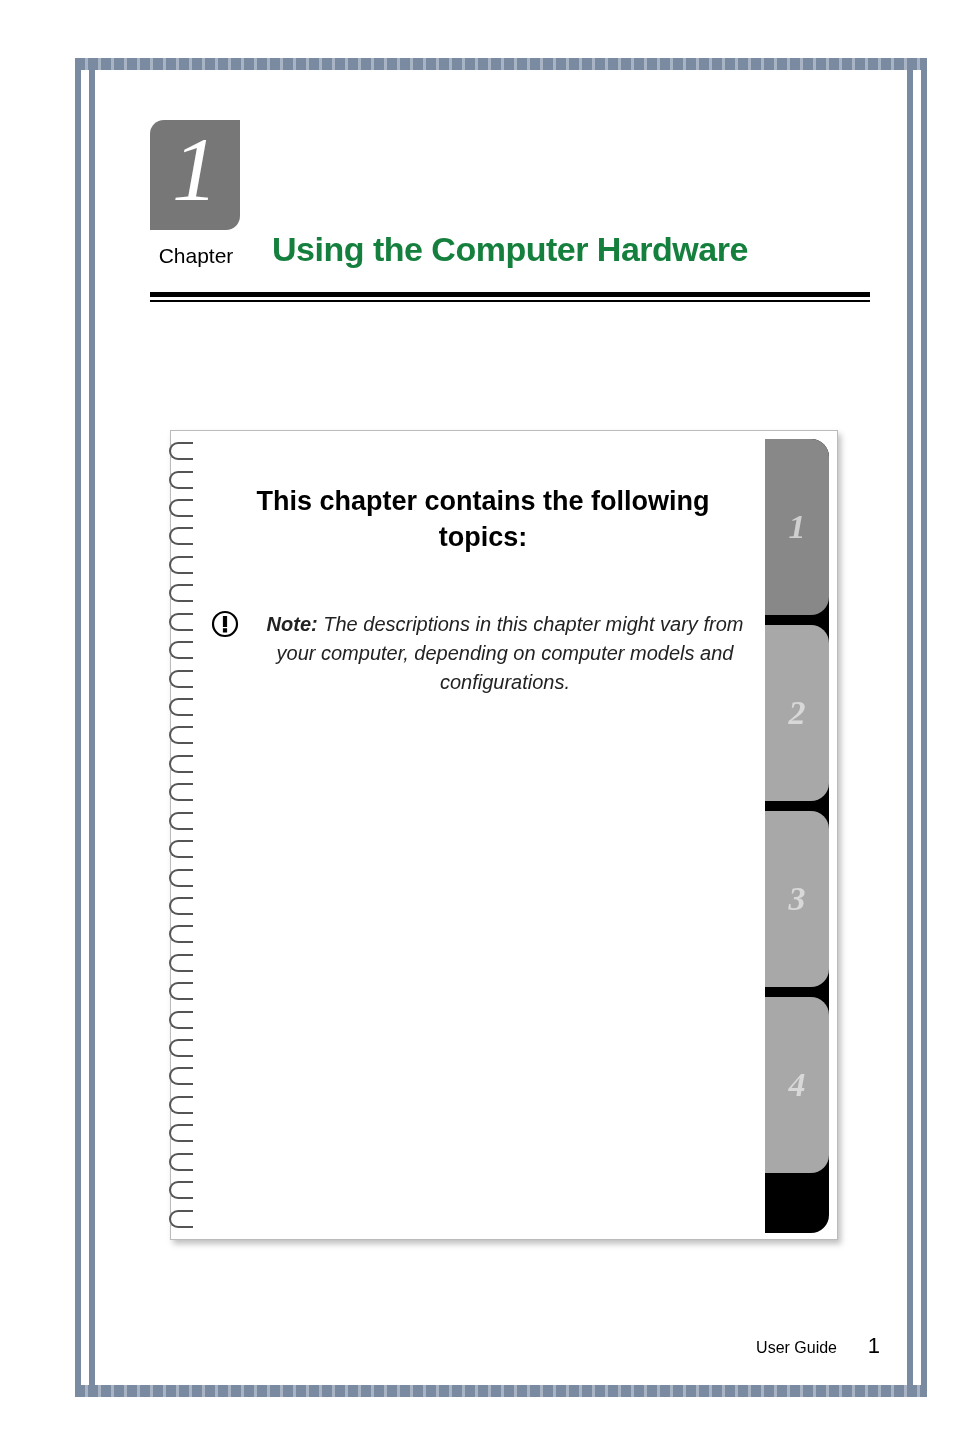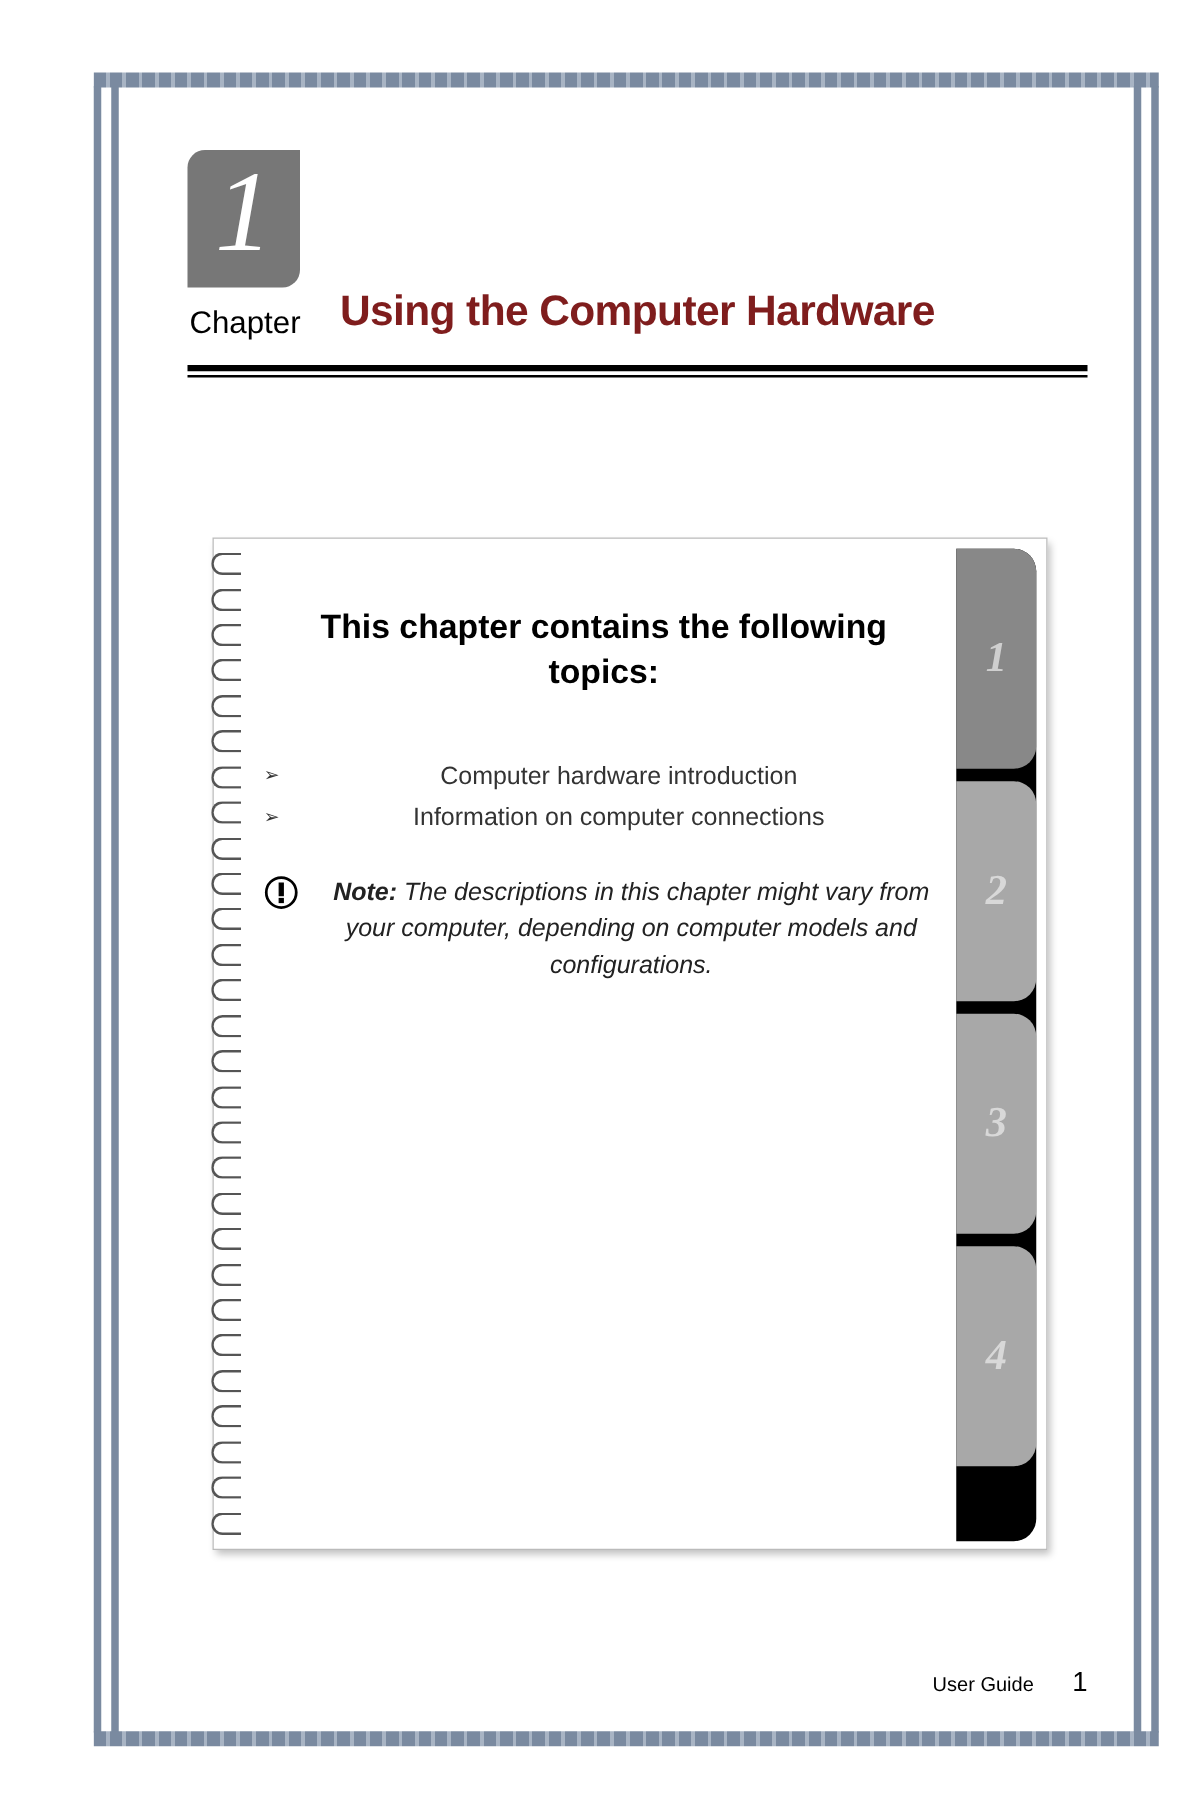--- a/index.html
+++ b/index.html
@@ -84,30 +84,30 @@
       color: #fff;
       line-height: 1;
       transform: translateY(-6px);
     }
     .chapter-label {
       position: absolute;
       top: 244px;
       left: 150px;
       width: 92px;
       text-align: center;
-      font-size: 25px;
+      font-size: 21px;
       color: #000;
     }
     .chapter-title {
       position: absolute;
       top: 230px;
       left: 272px;
       font-size: 34px;
       font-weight: bold;
-      color: #7f1d1d;
+      color: #15803d;
       letter-spacing: -0.5px;
     }
     .title-rule-1 {
       position: absolute;
       top: 292px;
       left: 150px;
       width: 720px;
       height: 5px;
       background: #000;
     }
@@ -240,21 +240,21 @@
       font-style: italic;
       font-size: 34px;
       font-weight: bold;
     }
     .tab-1 .tab-number { color: #cfcfcf; }
     .tab-2 .tab-number, .tab-3 .tab-number, .tab-4 .tab-number { color: #d8d8d8; }
     
     .footer {
       position: absolute;
       top: 1333px;
-      left: 150px;
+      left: 160px;
       width: 720px;
       text-align: right;
       font-size: 17px;
     }
     .footer-label {
       font-size: 16px;
       color: #000;
     }
     .footer-page {
       font-size: 22px;
@@ -322,24 +322,20 @@
     <div class="tab tab-3">
       <span class="tab-number">3</span>
     </div>
     <div class="tab tab-4">
       <span class="tab-number">4</span>
     </div>
   </div>
 
   <div class="content-inner">
     <div class="topics-heading">This chapter contains the following topics:</div>
-    <ul class="topic-list">
-      <li>Computer hardware introduction</li>
-      <li>Information on computer connections</li>
-    </ul>
     <div class="note-block">
       <svg class="note-icon" viewBox="0 0 28 28">
         <circle cx="14" cy="14" r="12"></circle>
         <rect x="12.4" y="6.5" width="3.2" height="10" fill="#000"></rect>
         <rect x="12.4" y="18.8" width="3.2" height="3.2" fill="#000"></rect>
       </svg>
       <span class="note-prefix">Note:</span><span> The descriptions in this chapter might vary from your computer, depending on computer models and configurations.</span>
     </div>
   </div>
 </div>

